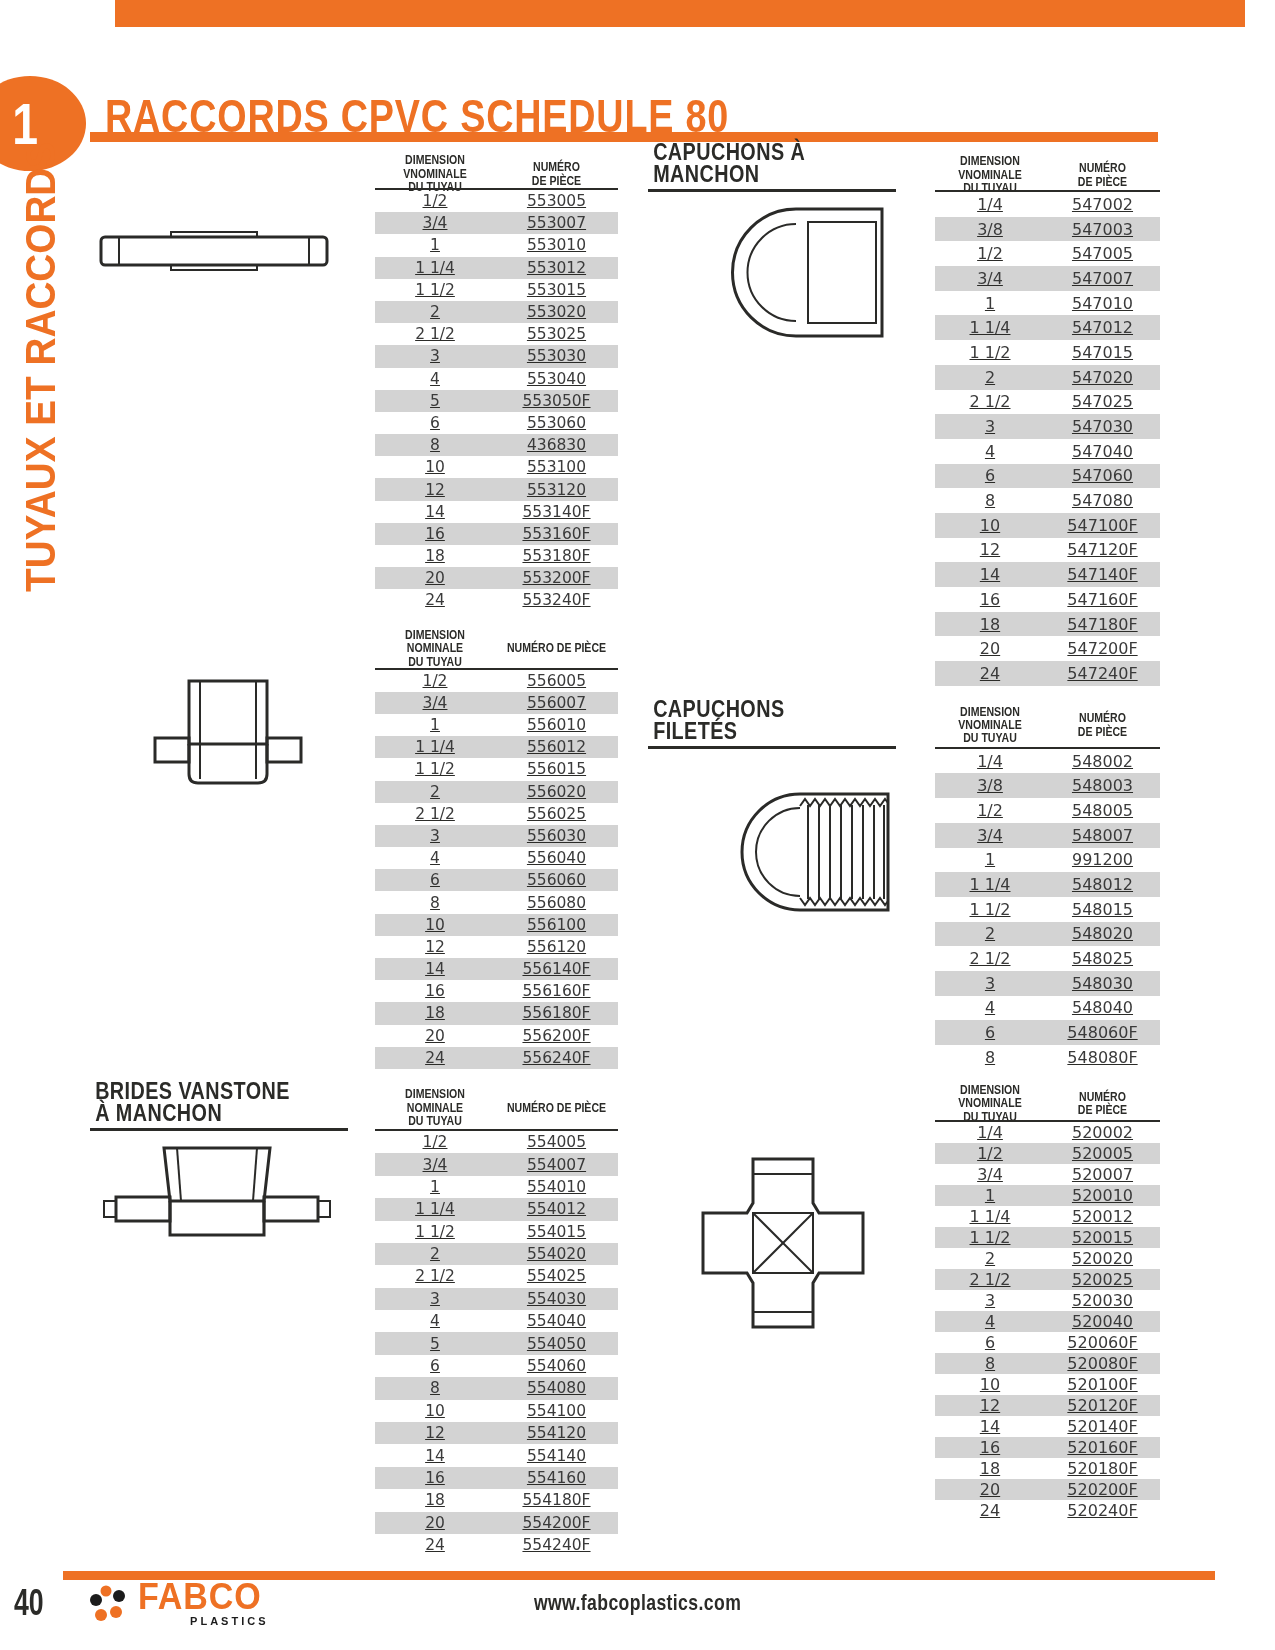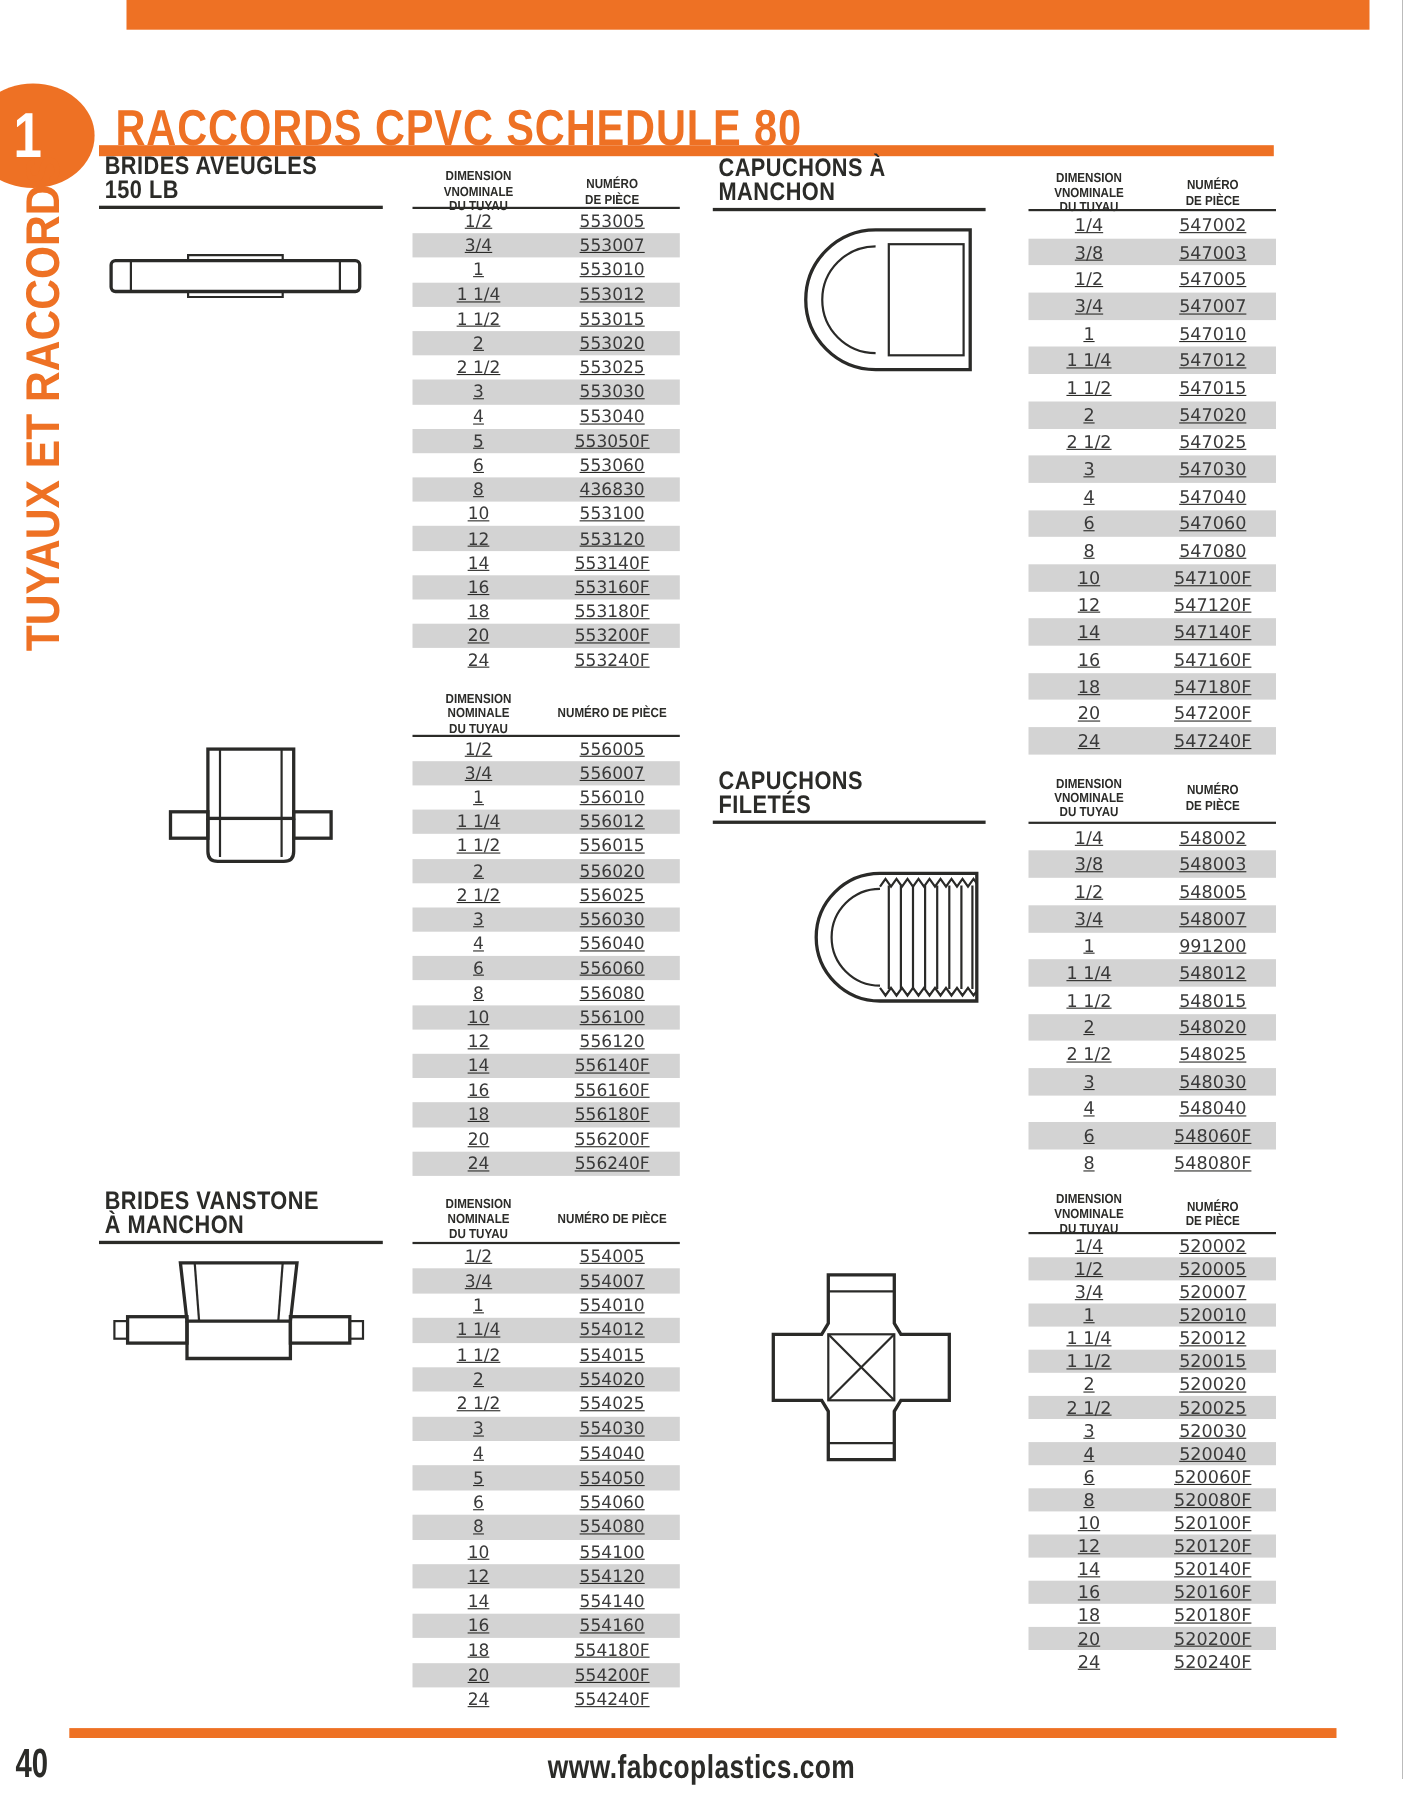--- a/index.html
+++ b/index.html
@@ -66,21 +66,21 @@
   
   .page-num{position:absolute;left:14px;top:1582px;font-size:37px;font-weight:700;
             transform:scaleX(0.72);transform-origin:0 0;color:#2B2B28;}
   .logo{position:absolute;left:86px;top:1580px;display:flex;align-items:flex-start;}
   .logo-icon{margin-top:4px;}
   .logo-textwrap{margin-left:6px;display:flex;flex-direction:column;align-items:flex-end;}
   .logo-name{font-size:37px;font-weight:800;color:#EE7124;line-height:0.9;
              transform:scaleX(0.92);transform-origin:0 0;letter-spacing:1px;}
   .logo-sub{font-size:11px;font-weight:700;letter-spacing:3px;color:#1c1c1c;margin-top:2px;margin-right:4px;}
   .website{position:absolute;left:0;top:1590px;width:1275px;text-align:center;
-           font-size:30px;font-weight:800;color:#2B2B28;letter-spacing:0.5px;}
+           font-size:22px;font-weight:800;color:#2B2B28;letter-spacing:0.5px;}
   .website span{display:inline-block;transform:scaleX(0.8);}
 </style>
 </head>
 <body>
 
 <div class="page">
 
   <div class="topbar"></div>
 
   <div class="tab-circle">
@@ -88,23 +88,20 @@
   </div>
   <div class="side-label">TUYAUX ET RACCORDS</div>
 
   <h1 class="main-title">RACCORDS CPVC SCHEDULE 80</h1>
   <div class="title-rule"></div>
 
   <div class="col col-left">
 
     <section class="sec s1">
       <div class="head">
-        <div class="title-block">
-            <h2 class="sec-title">BRIDES AVEUGLES 150 LB</h2>
-          </div>
         <div class="cols-block">
           <div class="colhead dim">DIMENSION VNOMINALE
 DU TUYAU</div>
           <div class="colhead num">NUMÉRO
 DE PIÈCE</div>
         </div>
       </div>
       <div class="body">
         <div class="figure">
           <svg width="232" height="46" viewBox="0 0 232 46">
@@ -692,17 +689,30 @@
               <div class="tcell dim">24</div>
               <div class="tcell num">520240F</div>
             </div>
           </div>
       </div>
     </section>
 
   </div>
 
   <div class="page-num">40</div>
+  <div class="logo">
+    <svg class="logo-icon" width="46" height="46" viewBox="0 0 46 46">
+      <circle cx="20" cy="7" r="5.5" fill="#EE7124"></circle>
+      <circle cx="33" cy="12" r="6" fill="#1c1c1c"></circle>
+      <circle cx="10" cy="16" r="6" fill="#1c1c1c"></circle>
+      <circle cx="15" cy="31" r="6" fill="#EE7124"></circle>
+      <circle cx="30" cy="28" r="6" fill="#EE7124"></circle>
+    </svg>
+    <div class="logo-textwrap">
+      <div class="logo-name">FABCO</div>
+      <div class="logo-sub">PLASTICS</div>
+    </div>
+  </div>
   <div class="website"><span>www.fabcoplastics.com</span></div>
 
   <div class="bottombar"></div>
 
 </div>
 
 </body></html>

